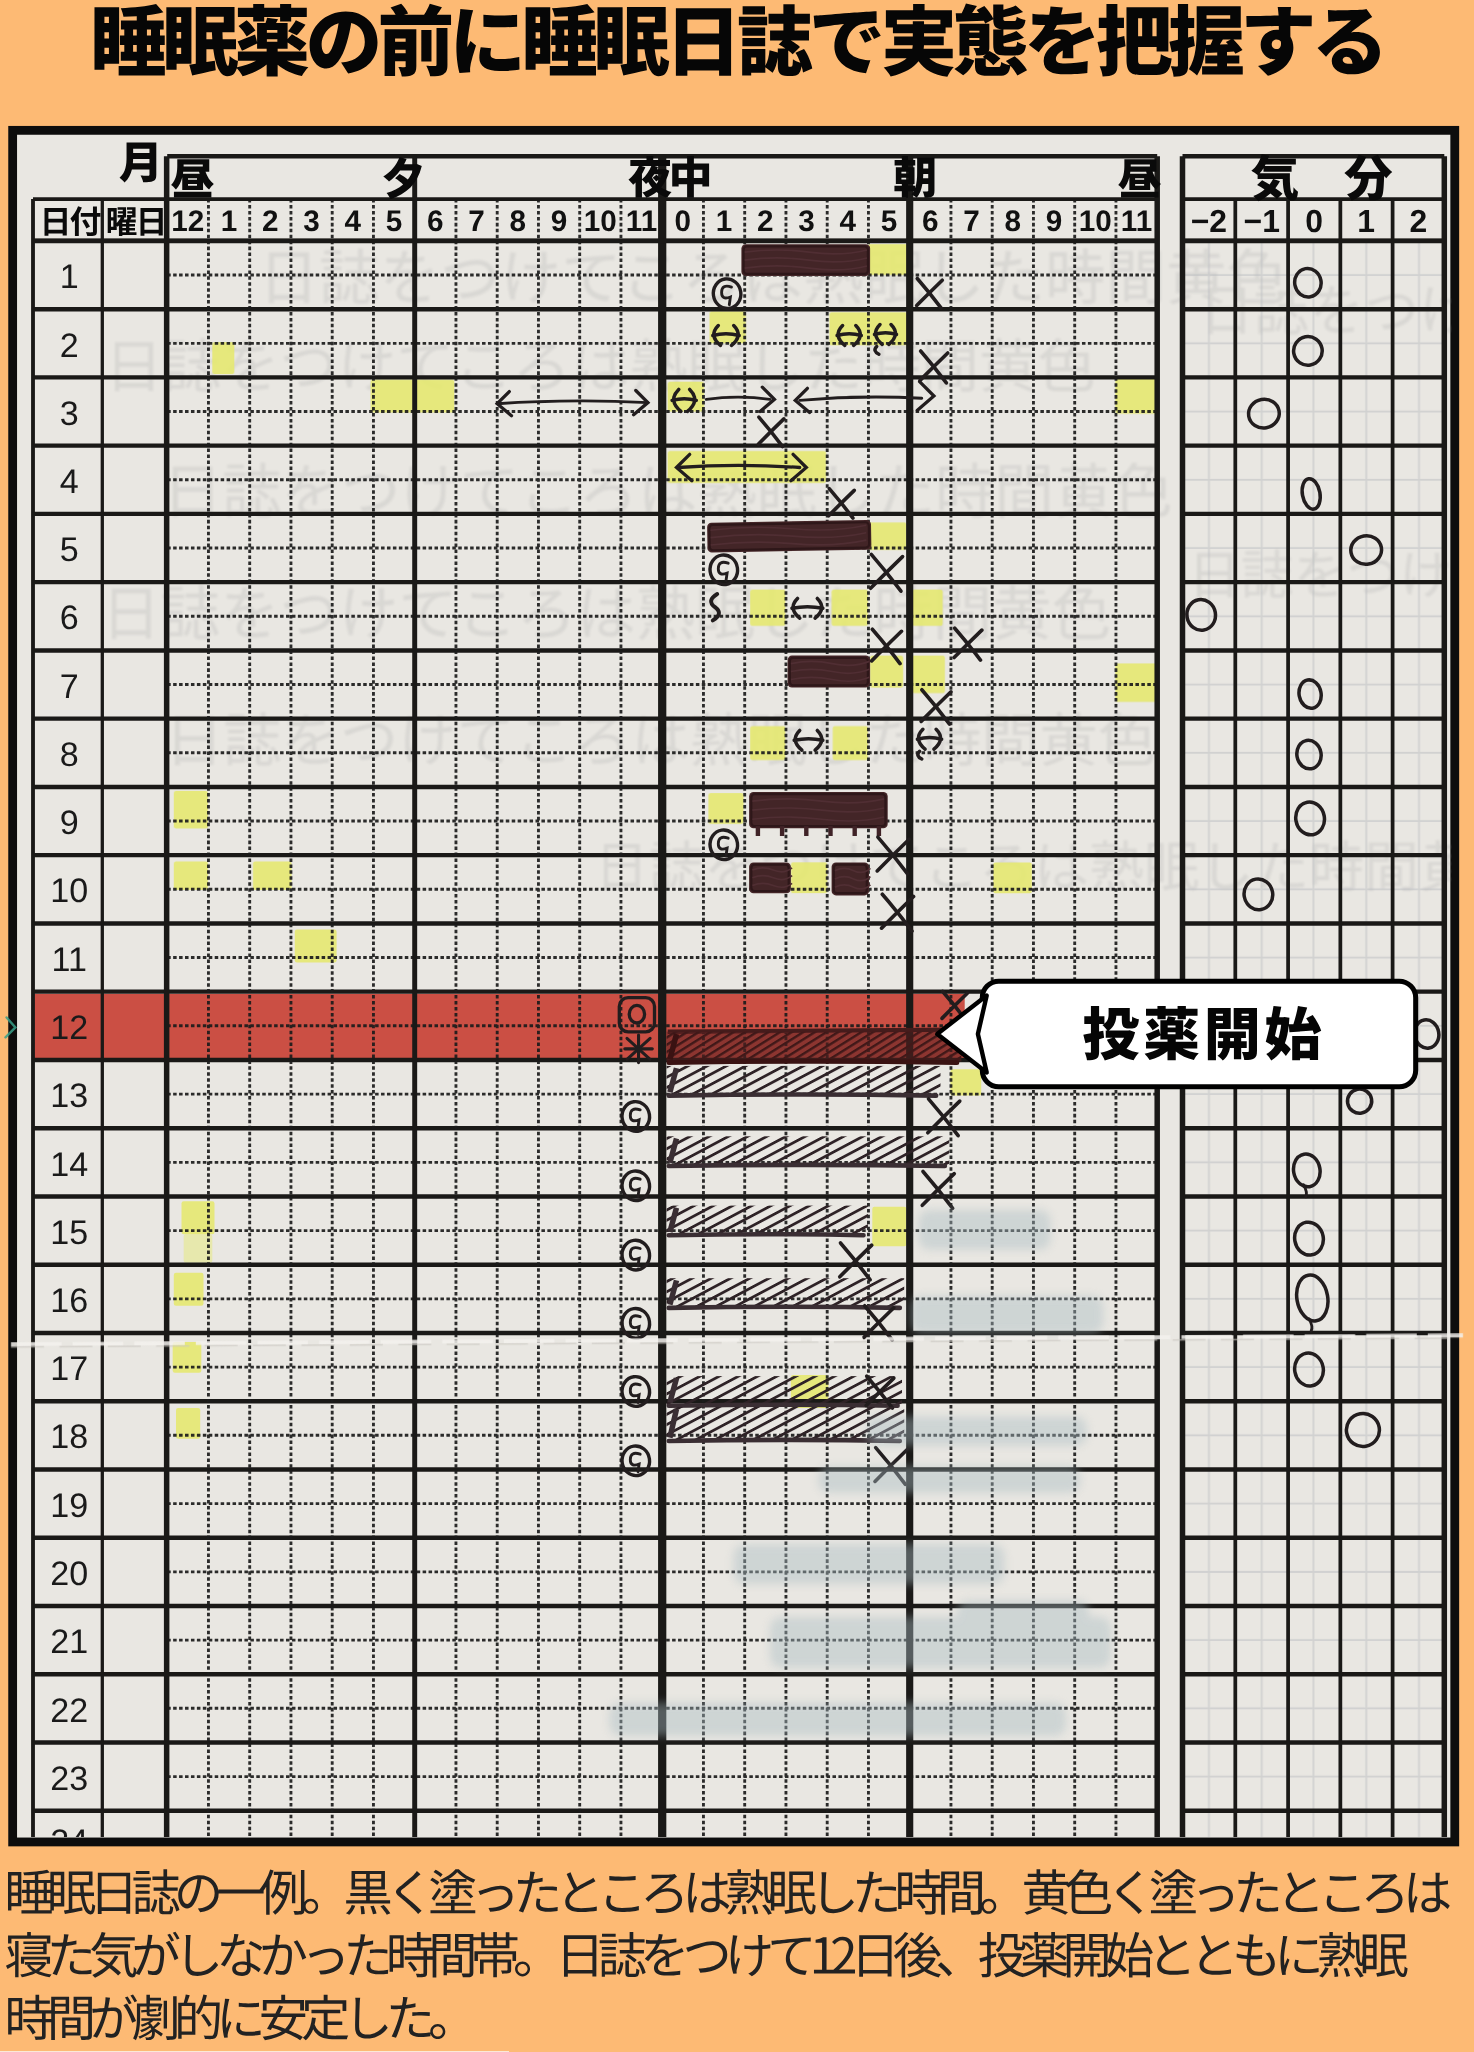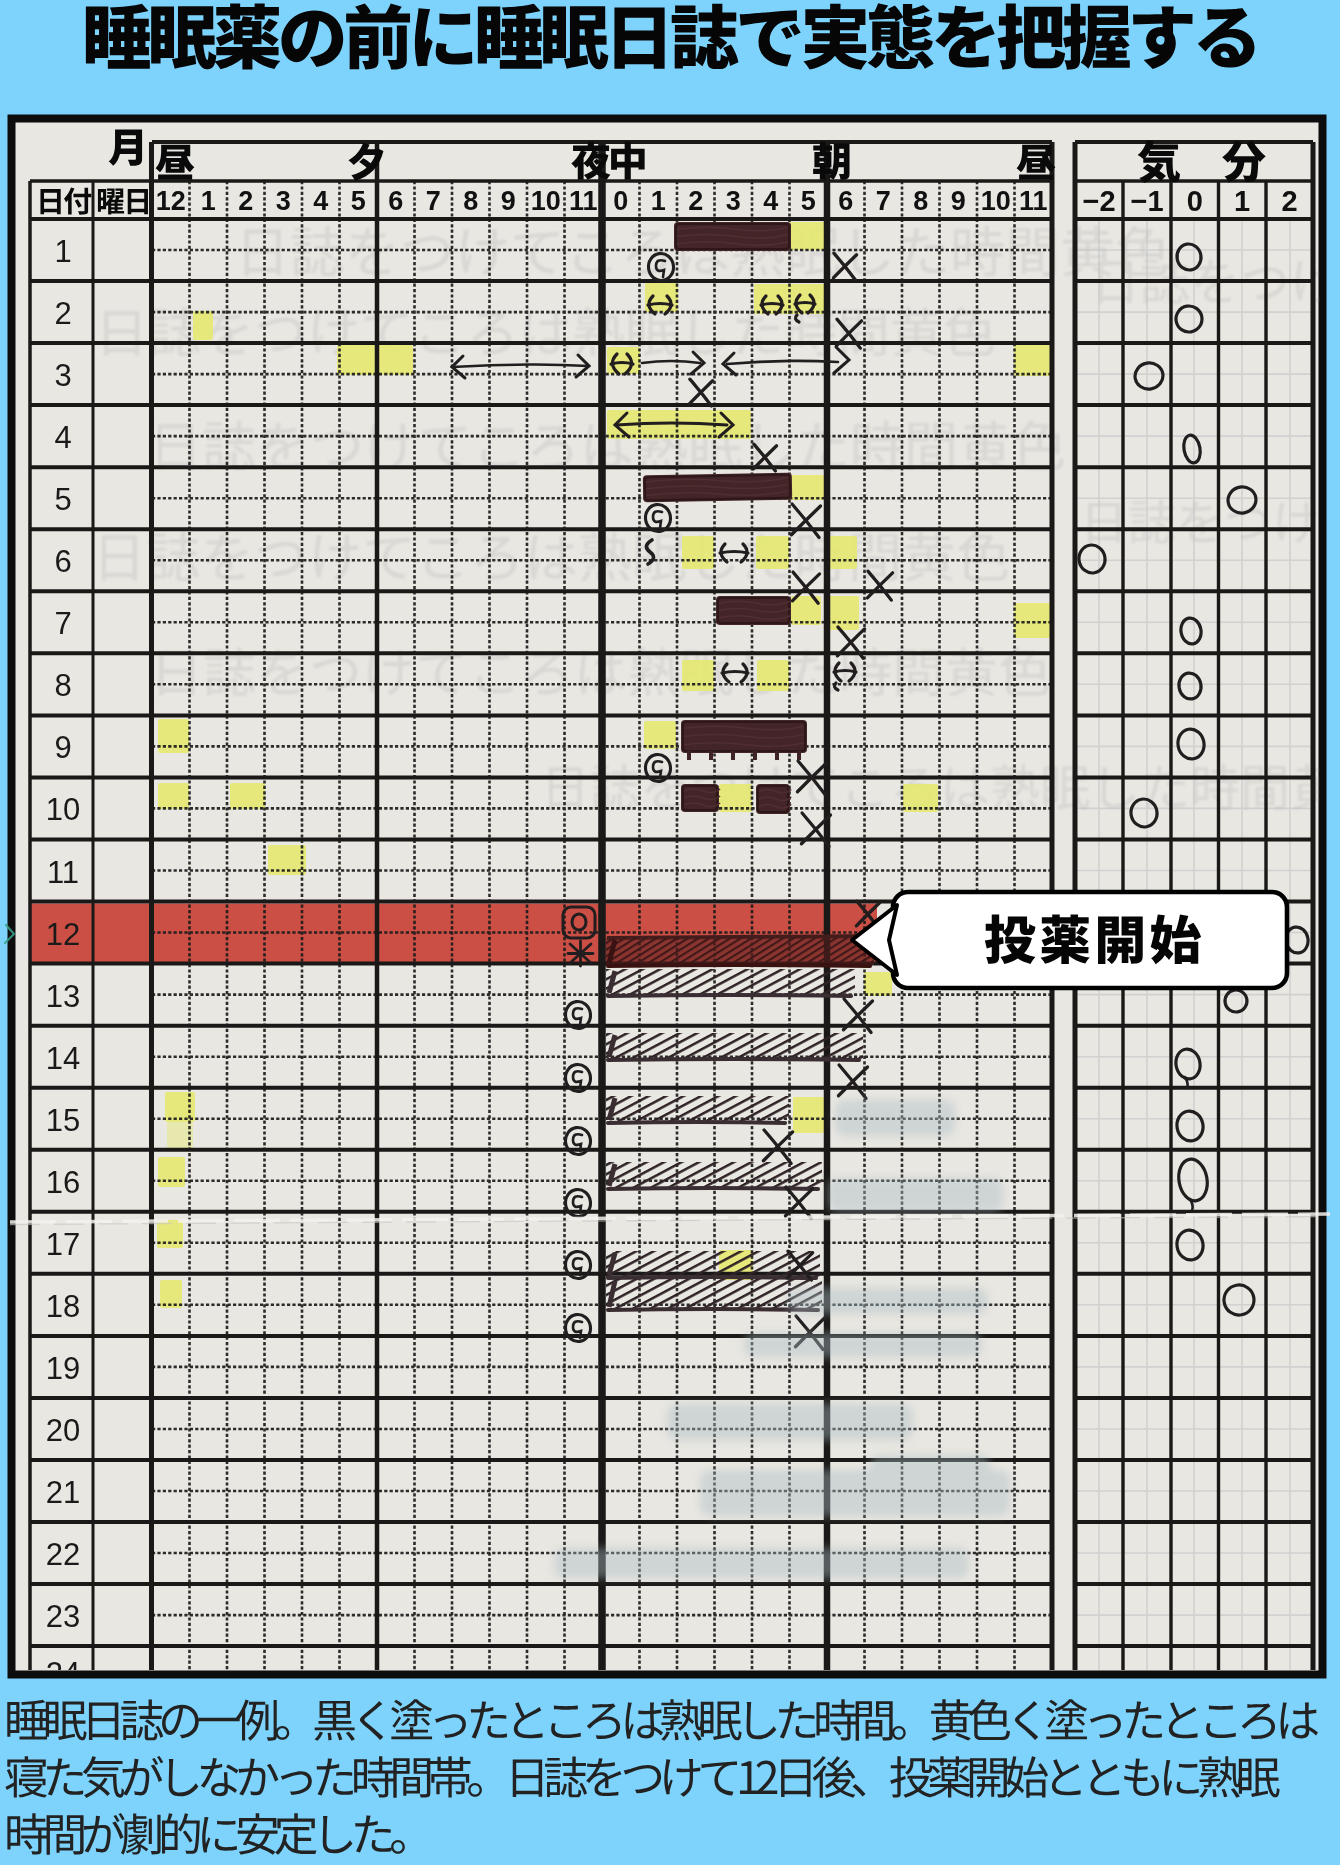--- a/index.html
+++ b/index.html
@@ -1,14 +1,14 @@
 <!DOCTYPE html>
 <html><head><meta charset="utf-8"><title>sleep diary</title><style>
 html,body{margin:0;padding:0;background:#ffffff;font-family:"Liberation Sans",sans-serif;}
-#page{position:relative;width:1340px;height:1865px;overflow:hidden;background:#7dd3fc;}
+#page{position:relative;width:1340px;height:1865px;overflow:hidden;background:#fdba74;}
 </style></head><body>
 <div id="page">
 <svg width="1340" height="1865" viewBox="0 0 1340 1865">
 <defs>
 <pattern id="ph" width="8.2" height="8.2" patternUnits="userSpaceOnUse" patternTransform="rotate(62)">
           <line x1="0" y1="0" x2="0" y2="9" stroke="#2e2226" stroke-width="5"></line>
         </pattern>
 <pattern id="phd" width="5.6" height="5.6" patternUnits="userSpaceOnUse" patternTransform="rotate(58)">
           <line x1="0" y1="0" x2="0" y2="7" stroke="#401818" stroke-width="4.3"></line>
         </pattern>

